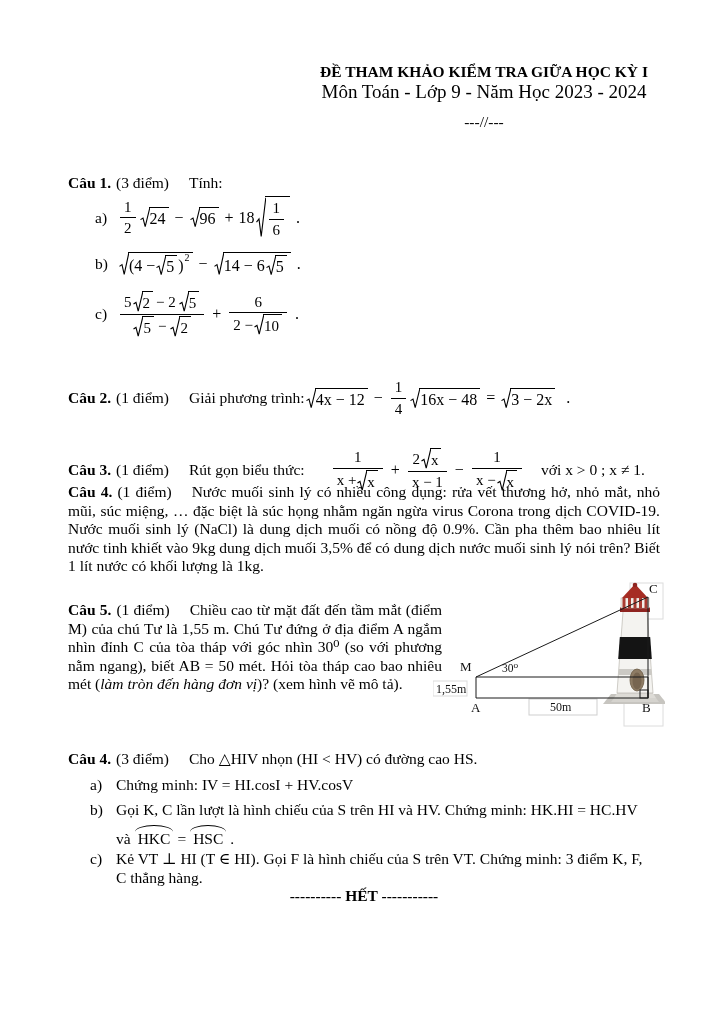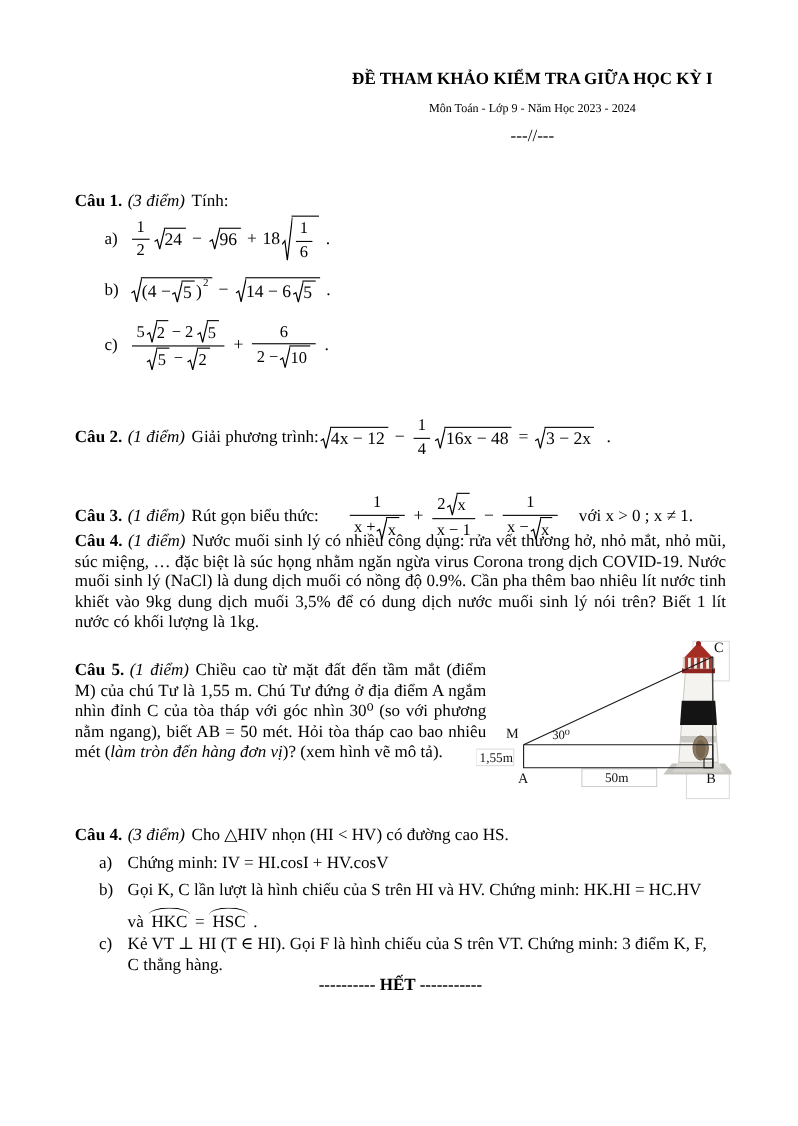--- a/index.html
+++ b/index.html
@@ -11,27 +11,27 @@
   }
   .abs { position:absolute; }
   .ital { font-style:italic; }
 
   
   .hdr-left { left:68px; top:63px; }
   .hdr-left .org { font-weight:bold; font-size:15.5px; }
   .hdr-left .school { margin-top:13px; font-size:15.5px; text-decoration:underline; }
   .hdr-right { left:300px; top:63px; width:368px; text-align:center; }
   .hdr-right .title { font-weight:bold; font-size:15.5px; }
-  .hdr-right .subtitle { margin-top:12px; font-size:11px; }
+  .hdr-right .subtitle { font-size:19px; }
   .hdr-right .hdr-divider { margin-top:10px; font-size:15.5px; }
 
   
   .qhead { font-size:15.5px; }
   .qlabel { font-weight:bold; margin-right:5px; }
-  .qpoints { font-style:italic; margin-right:6px; }
+  .qpoints { margin-right:20px; }
 
   
   .para { font-size:15.5px; line-height:18.6px; text-align:justify; }
 
   
   .f-row { display:flex; align-items:center; font-size:16px; }
   .f-row .tag { margin-right:10px; font-size:15.5px; }
   .op { margin:0 5px; }
   .dot { margin-left:5px; }
   .gap-l { margin-left:12px; }

